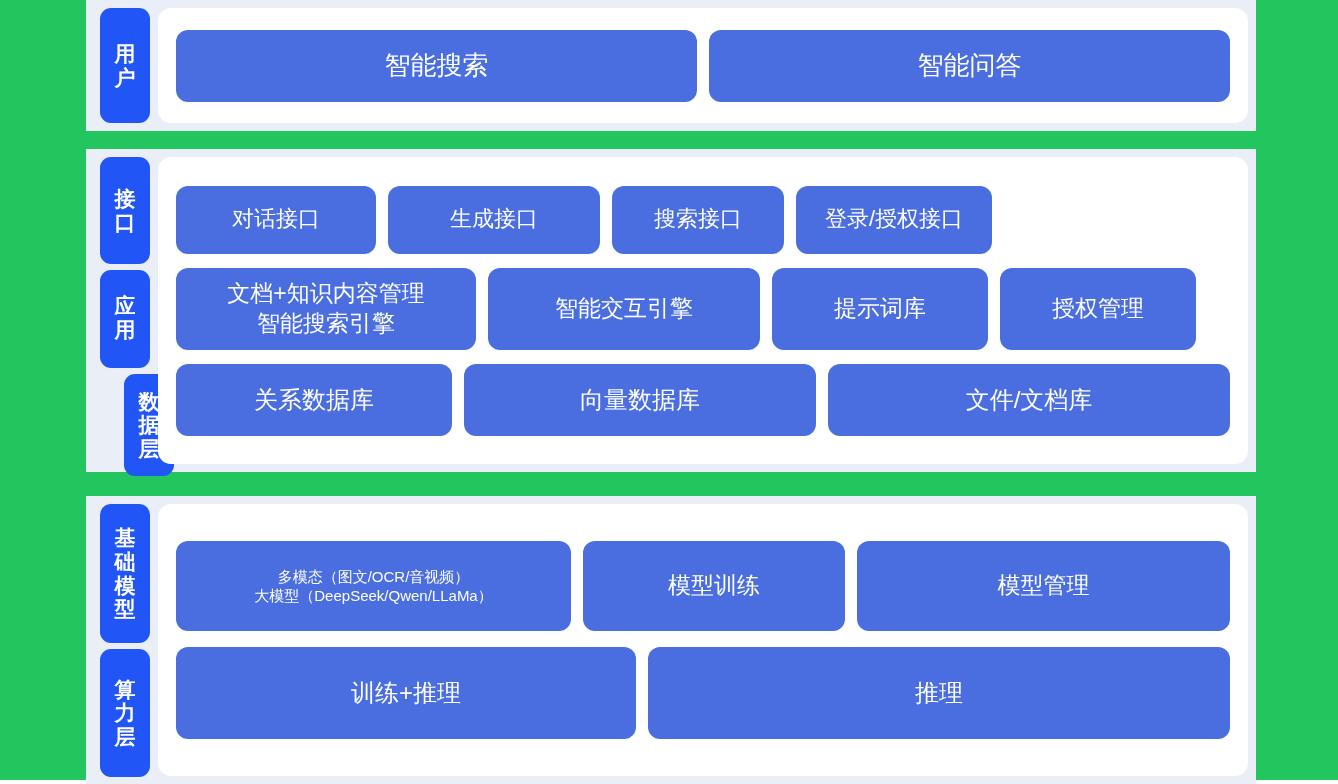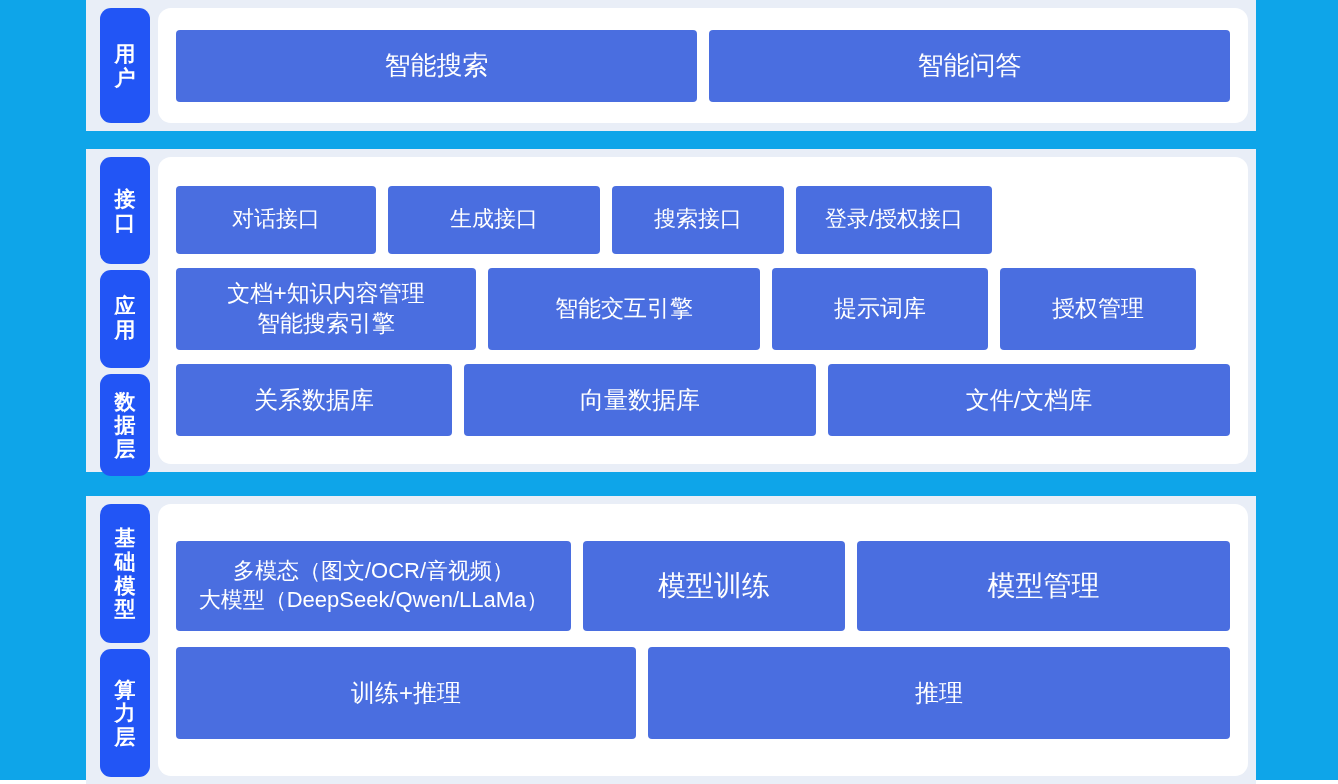--- a/index.html
+++ b/index.html
@@ -12,21 +12,21 @@
     width: 1338px;
     height: 784px;
     overflow: hidden;
     font-family: "Liberation Sans", "DejaVu Sans", sans-serif;
   }
 
   .diagram {
     position: relative;
     width: 1338px;
     height: 780px;
-    background: #0ea5e9;
+    background: #22c55e;
   }
 
   
   .section {
     position: absolute;
     left: 86px;
     width: 1170px;
     background: #e9eef7;
     display: flex;
     flex-direction: row;
@@ -64,21 +64,21 @@
     padding: 2px 6px;
     box-sizing: border-box;
   }
   .rail-tab-label {
     display: block;
     width: 1em;
   }
   .rail-1of1 { flex: 1 1 auto; }
   .rail-interface { flex: 0 0 107px; }
   .rail-app       { flex: 0 0 98px; font-family: Liberation Serif, serif;  }
-  .rail-data      { flex: 0 0 102px; }
+  .rail-data      { flex: 0 0 102px; margin-left: 24px; }
   .rail-model     { flex: 0 0 139px; }
   .rail-compute   { flex: 0 0 128px; }
 
   
   .card {
     flex: 1 1 auto;
     background: #ffffff;
     border-radius: 13px;
     margin: 8px 8px 8px 8px;
     padding: 12px 18px;
@@ -92,38 +92,38 @@
   .row {
     display: flex;
     flex-direction: row;
     gap: 12px;
     align-items: stretch;
   }
 
   
   .node {
     background: #4a6ee0;
-    border-radius: 4px;
+    border-radius: 12px;
     color: #ffffff;
     display: flex;
     align-items: center;
     justify-content: center;
     text-align: center;
     font-size: 24px;
     line-height: 1.3;
     padding: 6px 8px;
     box-sizing: border-box;
     white-space: pre-line;
   }
 
   .node-user     { height: 72px; flex: 1 1 0; font-size: 26px; }
   .node-if       { height: 68px; font-size: 22px; }
   .node-app      { height: 82px; font-size: 23px; }
   .node-data     { height: 72px; font-size: 24px; }
-  .node-model    { height: 90px; font-size: 28px; }
+  .node-model    { height: 90px; font-size: 23px; }
   .node-compute  { height: 92px; font-size: 24px; }
 
   
   .if-1 { flex: 0 0 200px; }
   .if-2 { flex: 0 0 212px; }
   .if-3 { flex: 0 0 196px; }
   .if-4 { flex: 0 0 172px; }
   .if-5 { flex: 0 0 196px; }
 
   
@@ -131,21 +131,21 @@
   .app-2 { flex: 0 0 272px; }
   .app-3 { flex: 0 0 216px; }
   .app-4 { flex: 0 0 196px; }
 
   
   .data-1 { flex: 0 0 276px; }
   .data-2 { flex: 0 0 352px; }
   .data-3 { flex: 1 1 auto; }
 
   
-  .mdl-1 { flex: 0 0 395px; font-size: 22px; }
+  .mdl-1 { flex: 0 0 395px; font-size: 15px; }
   .mdl-2 { flex: 0 0 262px; }
   .mdl-3 { flex: 1 1 auto; text-align: center; }
 
   
   .cmp-1 { flex: 0 0 460px; }
   .cmp-2 { flex: 1 1 auto; }
 
   .stack-middle {
     display: flex;
     flex-direction: column;

